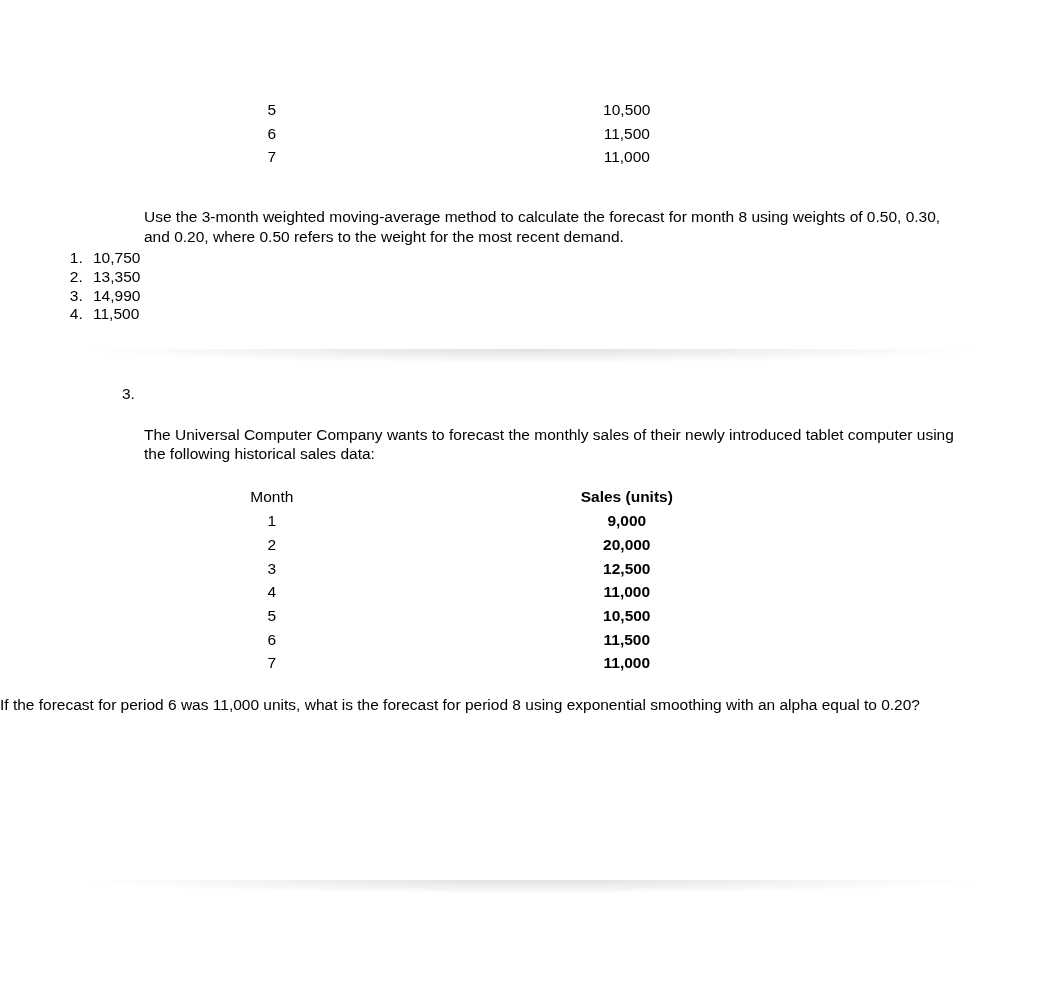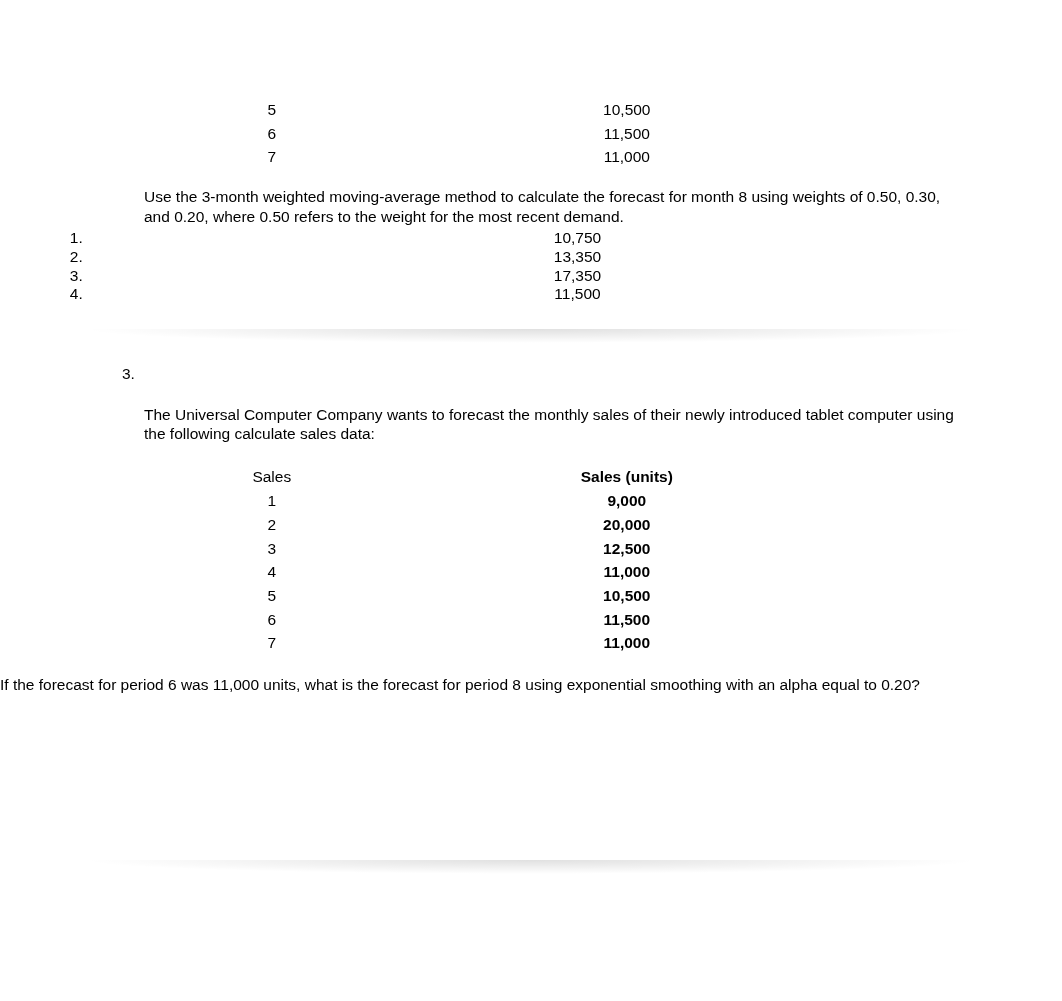--- a/index.html
+++ b/index.html
@@ -42,29 +42,28 @@
     }
     .partial-table td:first-child {
       width: 36%;
     }
     .partial-table td:last-child {
       width: 64%;
     }
     .question-text {
       margin-left: 144px;
       margin-right: 100px;
-      margin-top: 18px;
+      margin-top: 38px;
       line-height: 1.3;
     }
     .answer-list {
       margin-left: 87px;
       margin-top: 2px;
       list-style: decimal;
       line-height: 1.2;
-      text-align: center;
     }
     .answer-list li {
       padding-left: 6px;
     }
     .shadow-divider {
       height: 14px;
       margin: 0 80px 20px 80px;
       background: radial-gradient(ellipse at center top, rgba(0,0,0,0.12) 0%, rgba(0,0,0,0) 70%);
     }
     .q3-number {
@@ -135,37 +134,37 @@
             </tr>
           </tbody>
       </table>
     </div>
 
     <p class="question-text">Use the 3-month weighted moving-average method to calculate the forecast for month 8 using weights of 0.50, 0.30, and 0.20, where 0.50 refers to the weight for the most recent demand.</p>
 
     <ol class="answer-list" id="q2-answers">
         <li>10,750</li>
         <li>13,350</li>
-        <li>17,350</li>
+        <li>14,990</li>
         <li>11,500</li>
       </ol>
   </div>
 
   <div class="shadow-divider"></div>
 
   <div class="section q3-container">
     <span class="q3-number">3.</span>
 
-    <p class="q3-intro">The Universal Computer Company wants to forecast the monthly sales of their newly introduced tablet computer using the following calculate sales data:</p>
+    <p class="q3-intro">The Universal Computer Company wants to forecast the monthly sales of their newly introduced tablet computer using the following historical sales data:</p>
 
     <div class="full-table">
       <table>
         <thead>
           <tr>
-            <th>Sales</th>
+            <th>Month</th>
             <th>Sales (units)</th>
           </tr>
         </thead>
         <tbody id="q3-body">
             <tr>
               <td>1</td>
               <td>9,000</td>
             </tr>
             <tr>
               <td>2</td>

